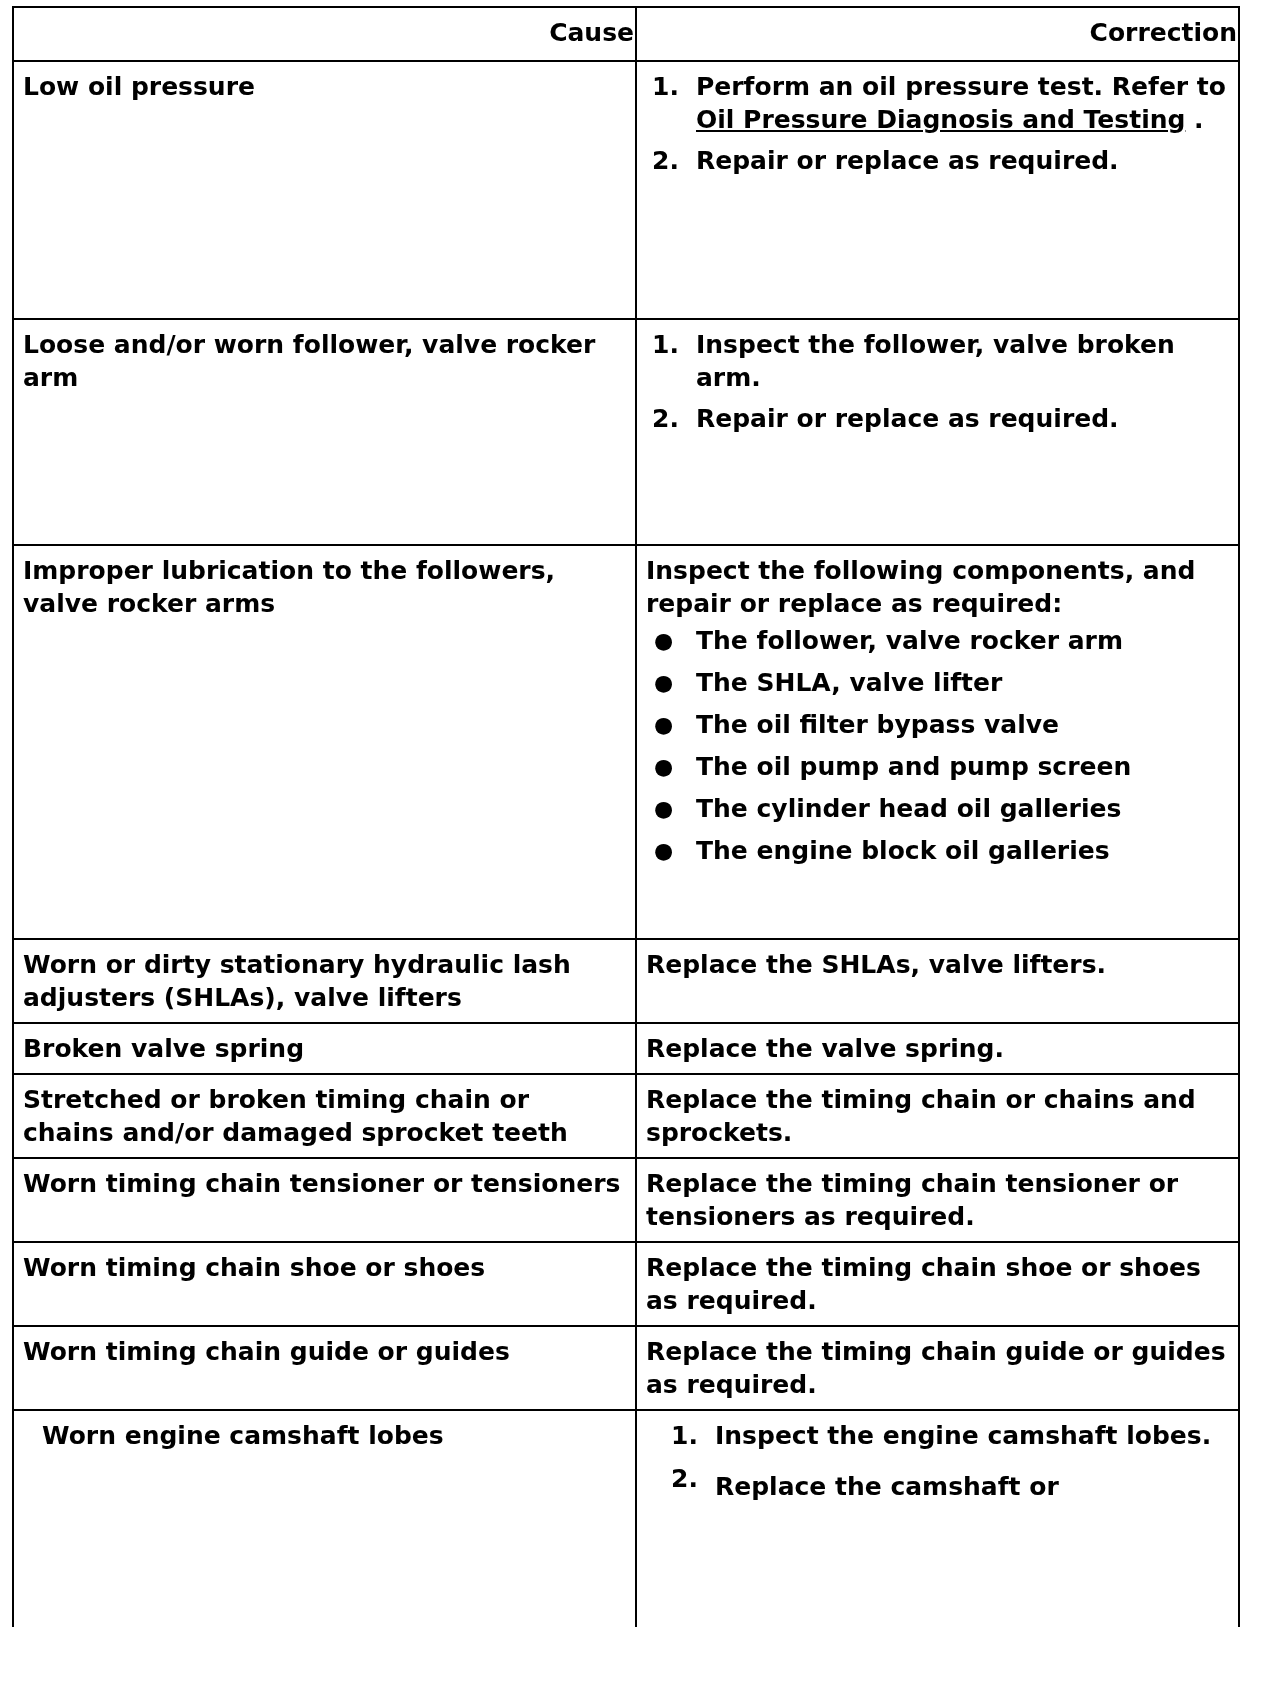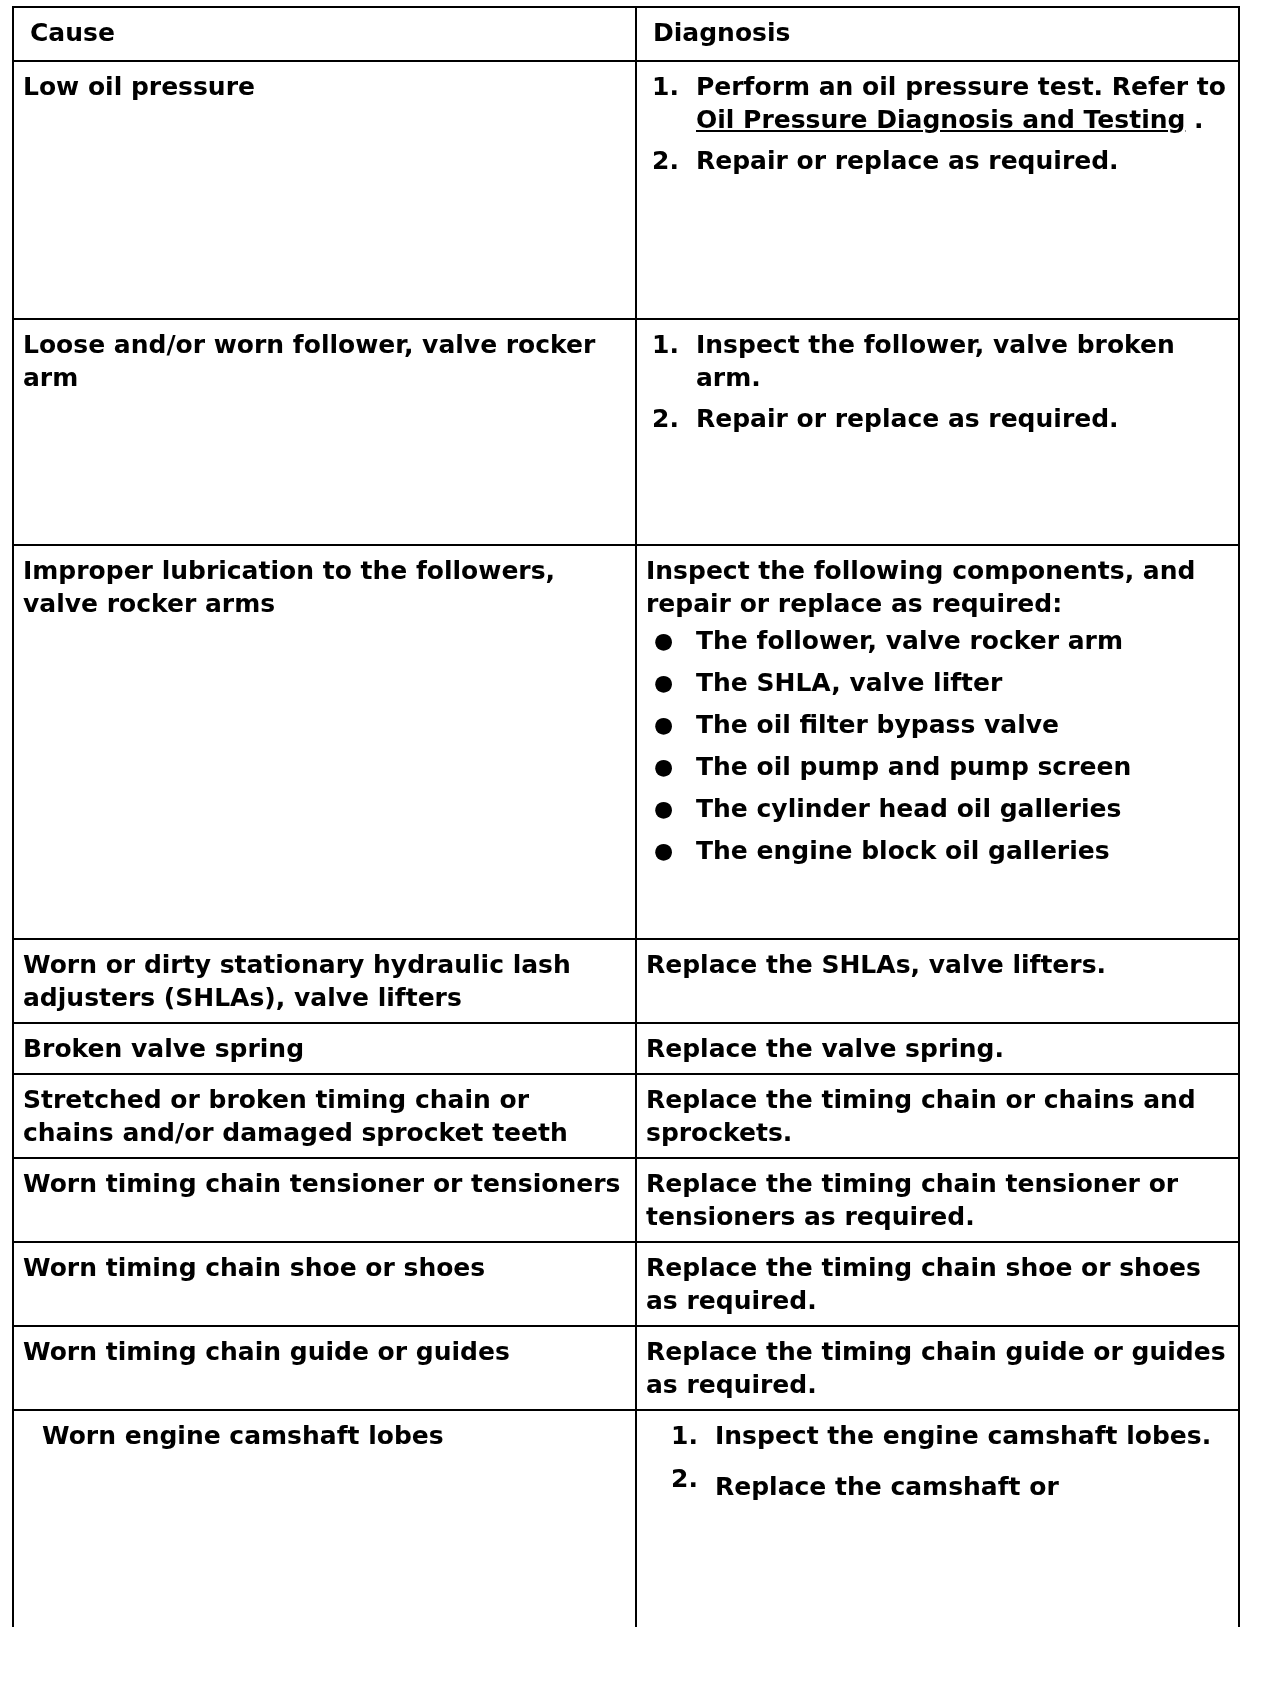--- a/index.html
+++ b/index.html
@@ -29,23 +29,23 @@
   .diag-table col.c2 { width: 603px; }
   .diag-table th, .diag-table td {
     border: 2.5px solid #000;
     vertical-align: top;
     padding: 8px 9px 8px 9px;
     text-align: left;
     font-weight: bold;
   }
   .diag-table th {
     font-weight: bold;
-    text-align: left;
+    text-align: right;
     height: 36px;
-    padding: 8px 16px;
+    padding: 8px 1px;
   }
   .diag-table tr.last td {
     border-bottom: none;
     padding-left: 28px;
   }
   ol.steps, ul.bullets {
     margin: 0;
     padding: 0;
     list-style: none;
   }
@@ -85,21 +85,21 @@
 <body>
 
 <table class="diag-table">
   <colgroup>
       <col class="c1">
       <col class="c2">
     </colgroup>
   <thead>
     <tr>
       <th>Cause</th>
-      <th>Diagnosis</th>
+      <th>Correction</th>
     </tr>
   </thead>
   <tbody>
 
     <tr class="row1">
       <td>Low oil pressure</td>
       <td>
         <ol class="steps correction-list">
           <li>
             <span class="num">1.</span>

